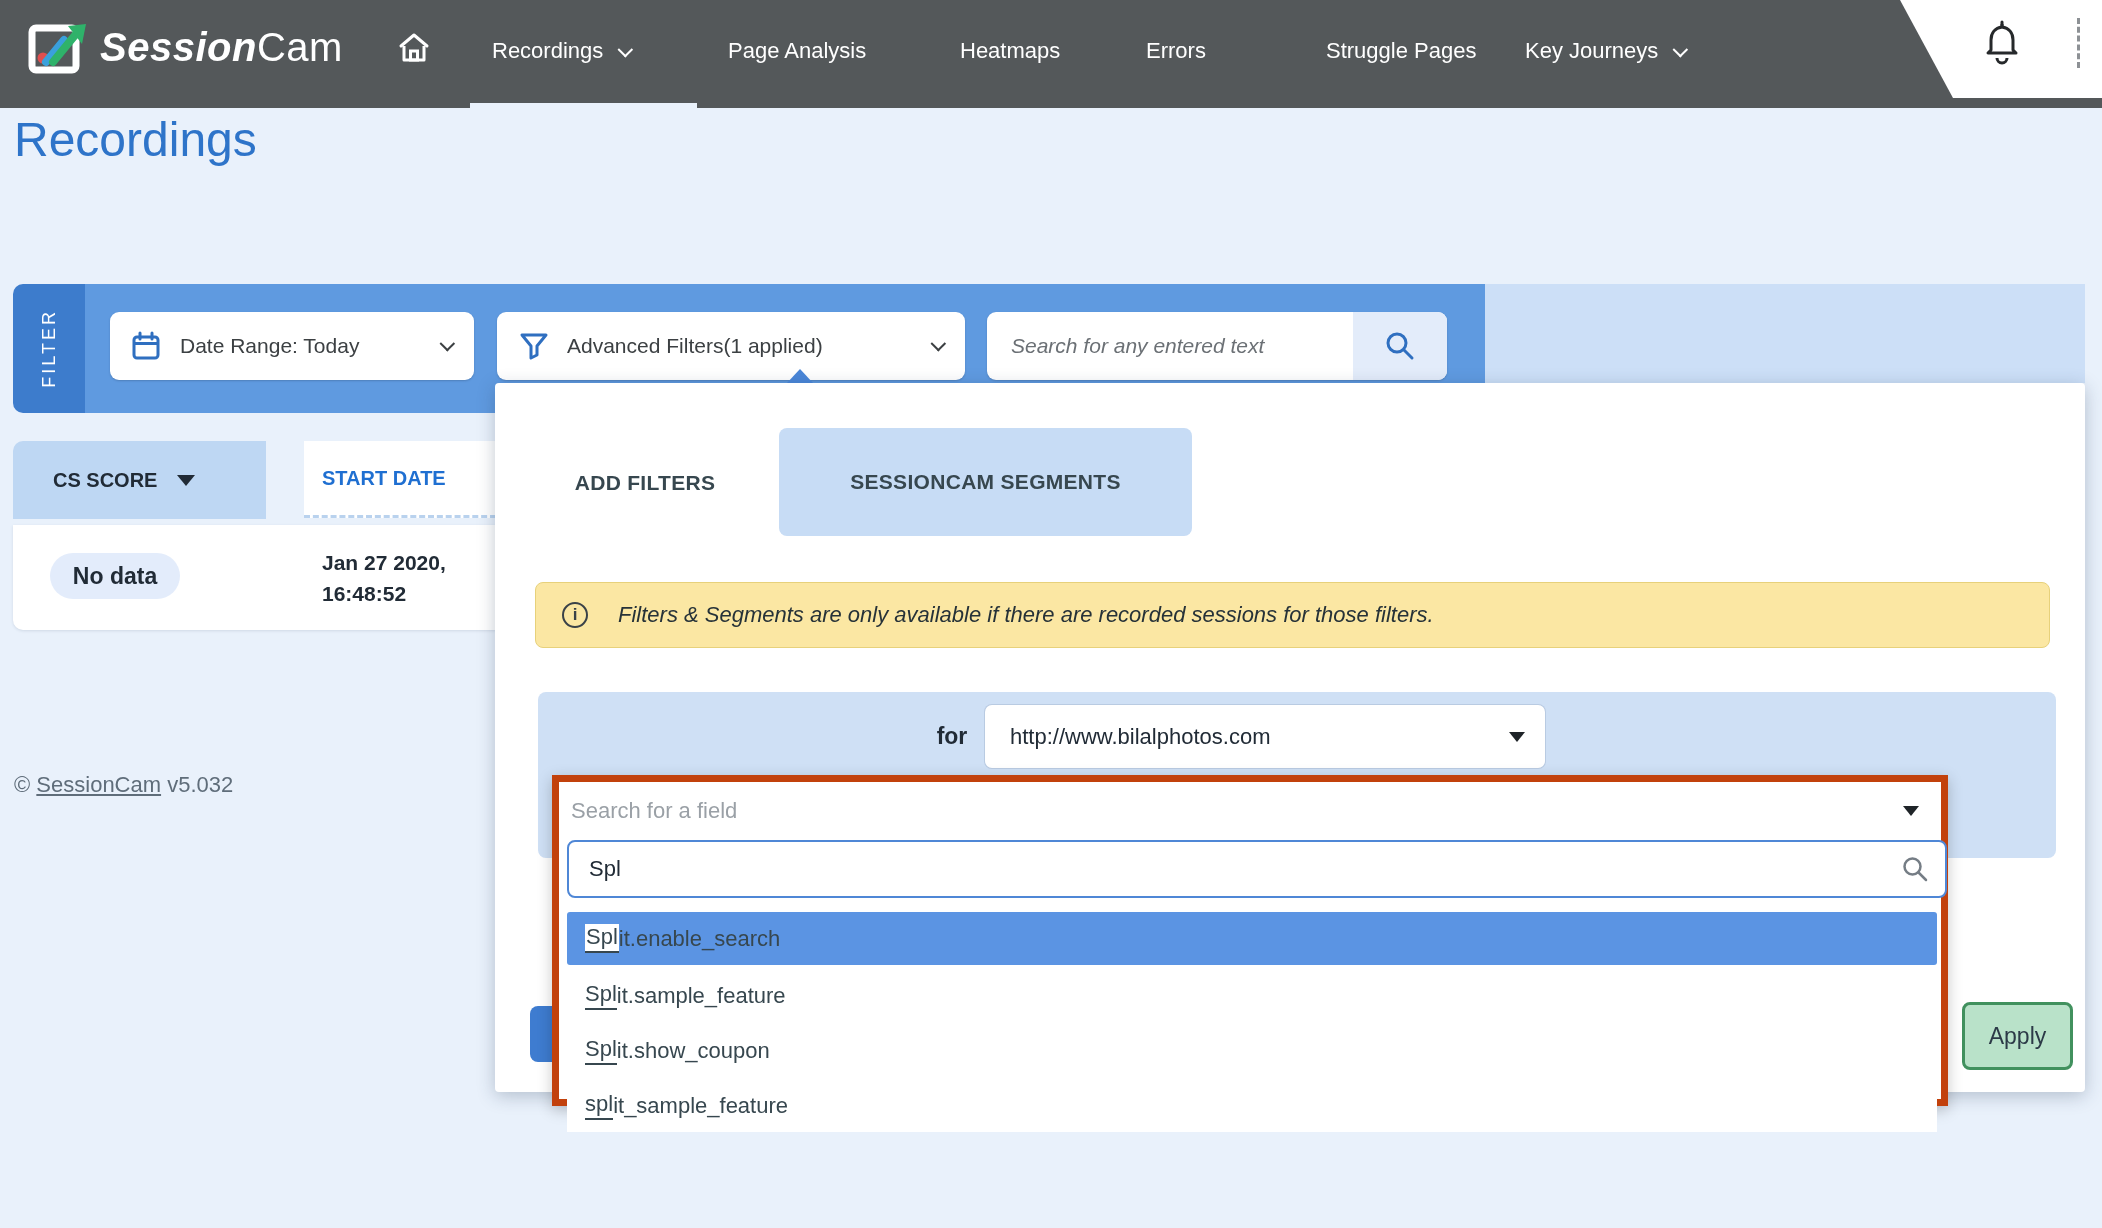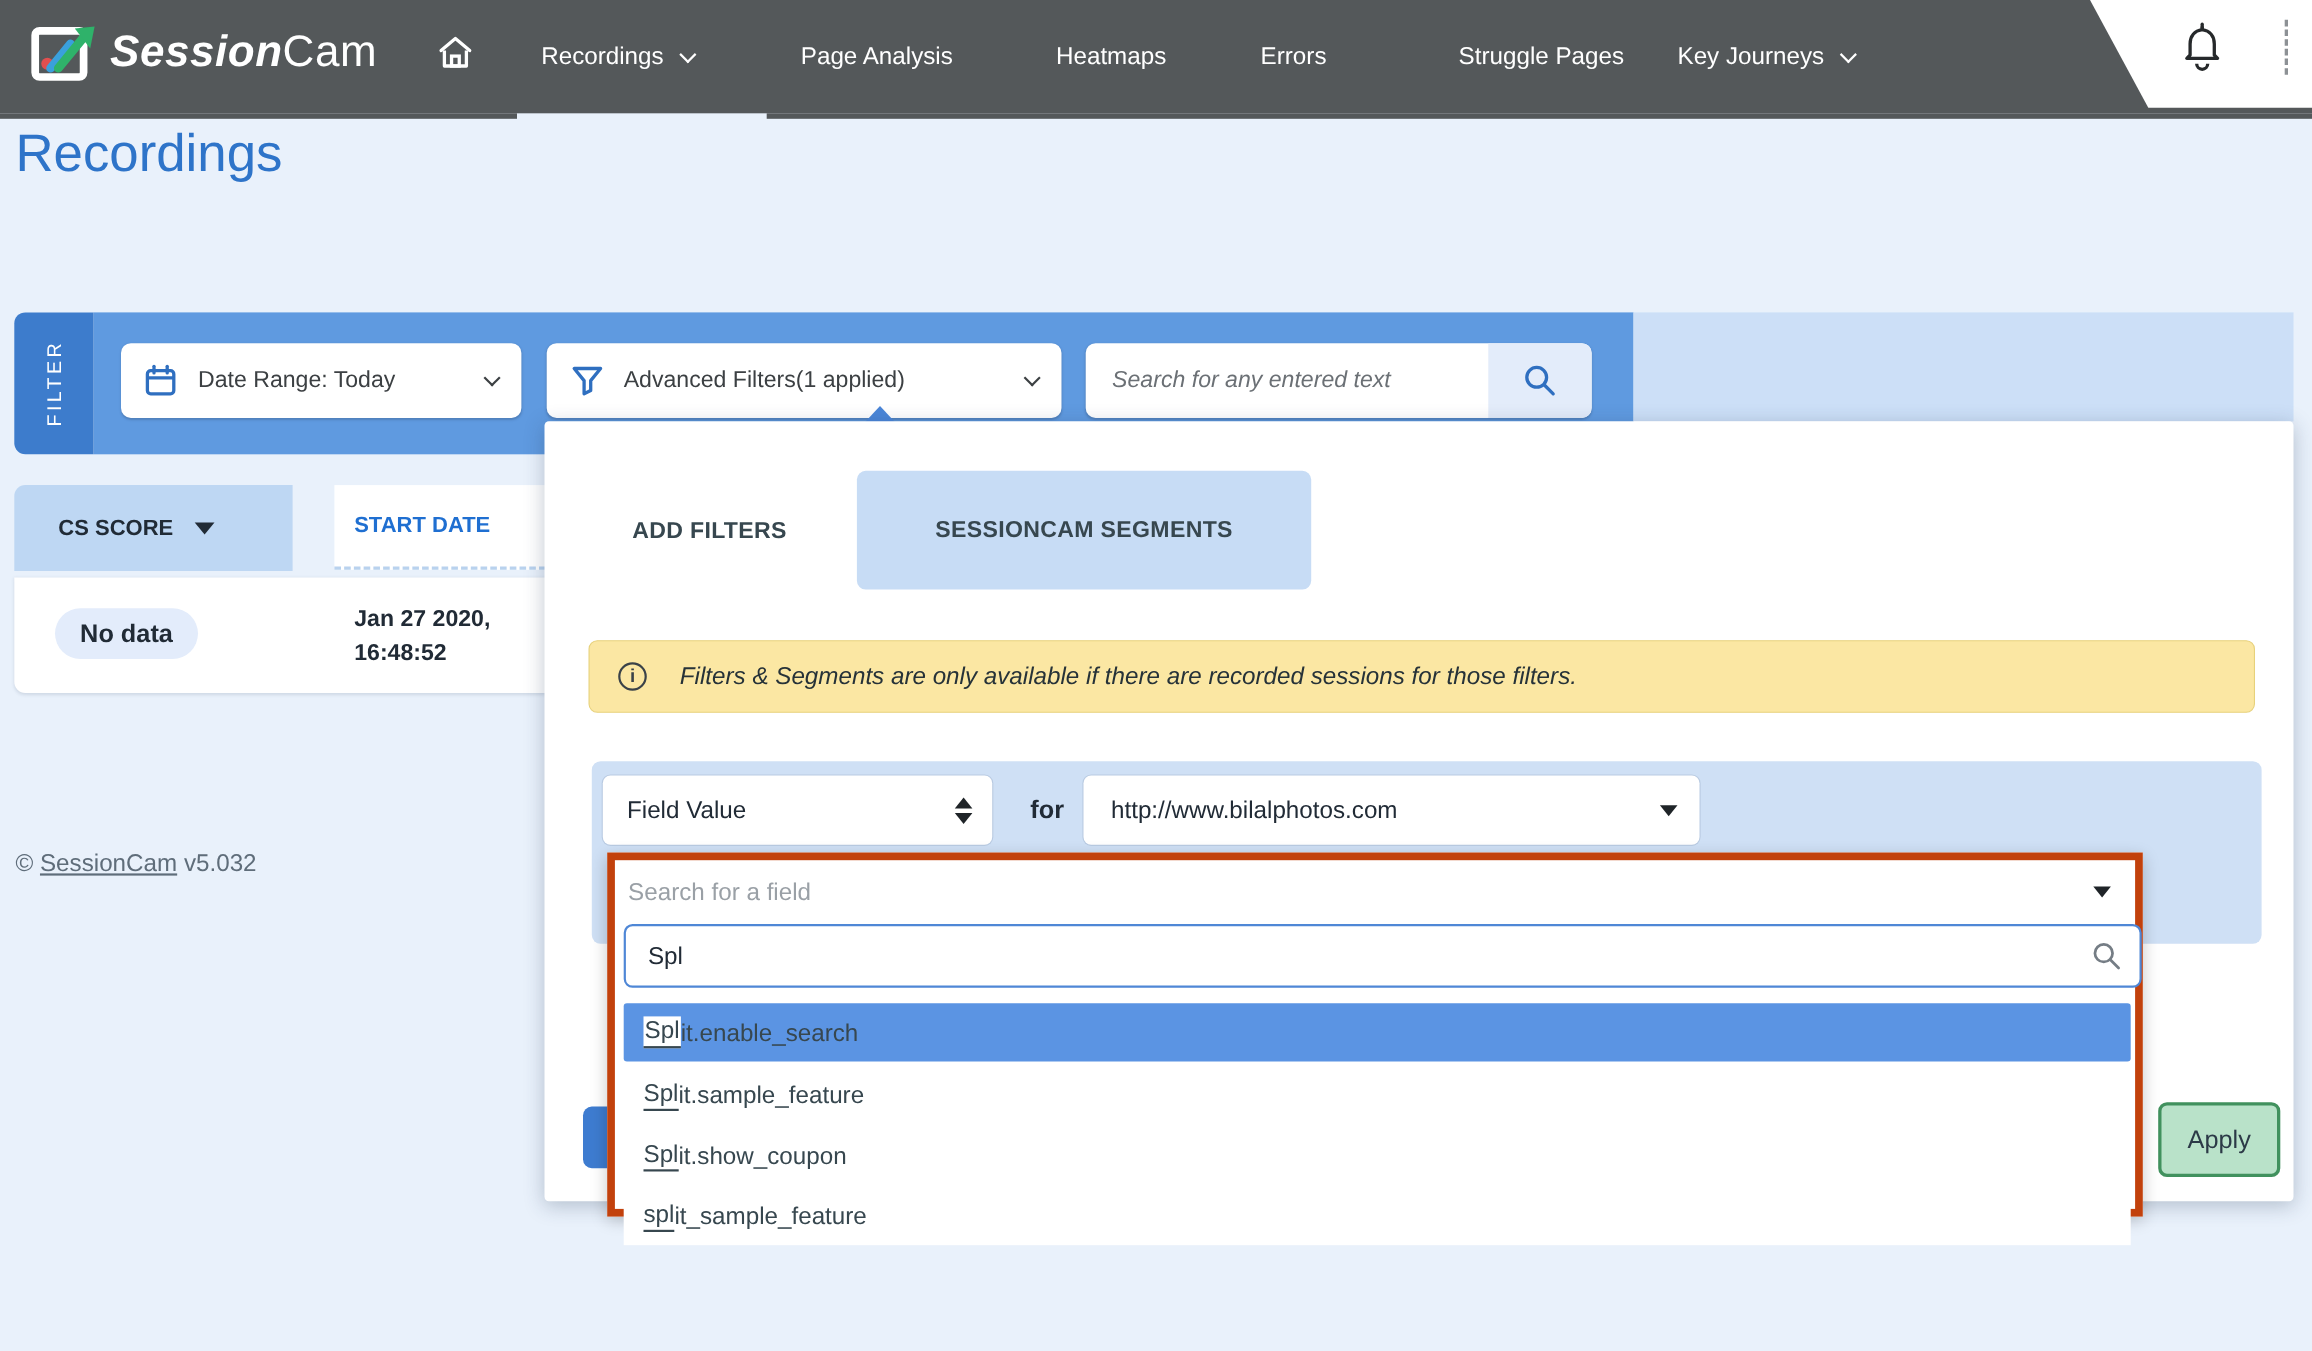--- a/index.html
+++ b/index.html
@@ -192,27 +192,20 @@
   <div class="panel">
     <div class="tab-add">ADD FILTERS</div>
     <div class="tab-seg">SESSIONCAM SEGMENTS</div>
 
     <div class="warnbox">
       <span class="info-ic">i</span>
       <span class="warn-txt">Filters &amp; Segments are only available if there are recorded sessions for those filters.</span>
     </div>
 
     <div class="cond-row">
-      <div class="sel-field">
-        <span>Field Value</span>
-        <span class="sort-ic">
-            <i class="up"></i>
-            <i class="dn"></i>
-          </span>
-      </div>
       <div class="for-lbl">for</div>
       <div class="sel-url">
         <span>http://www.bilalphotos.com</span>
         <span class="tri-sm"></span>
       </div>
     </div>
 
   </div>
 
   <div class="hidden-blue-btn"></div>

